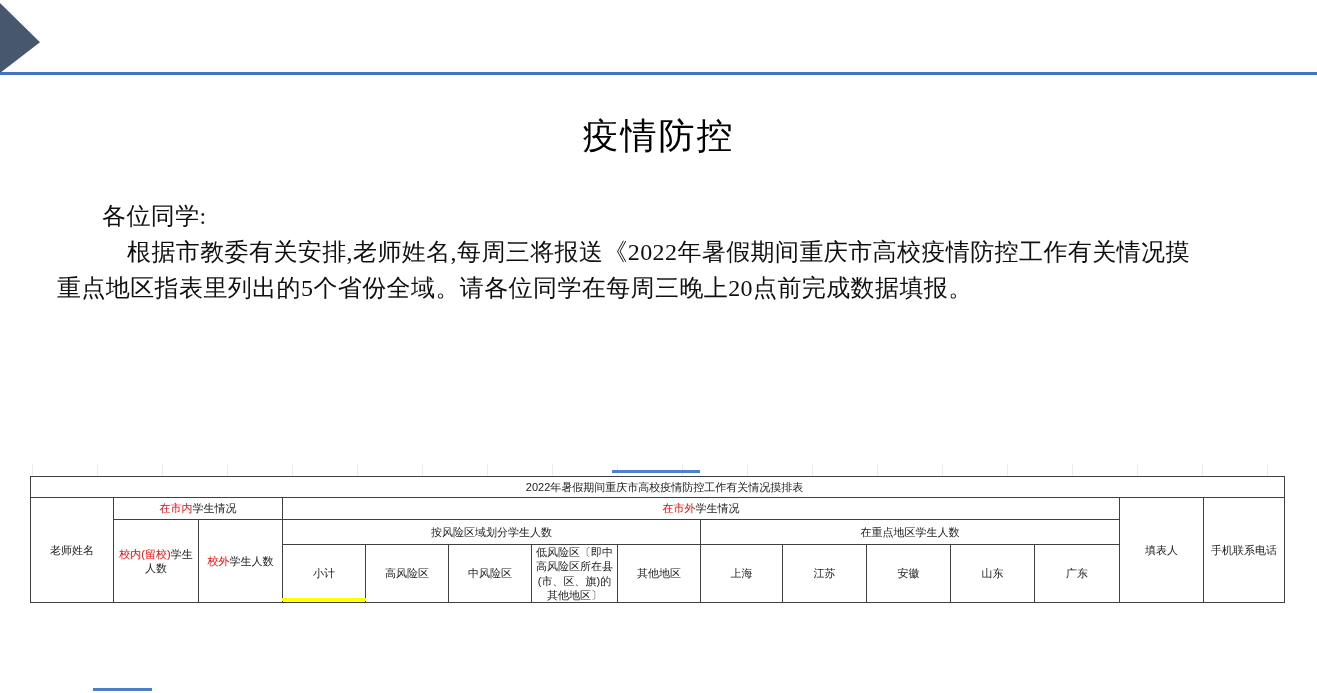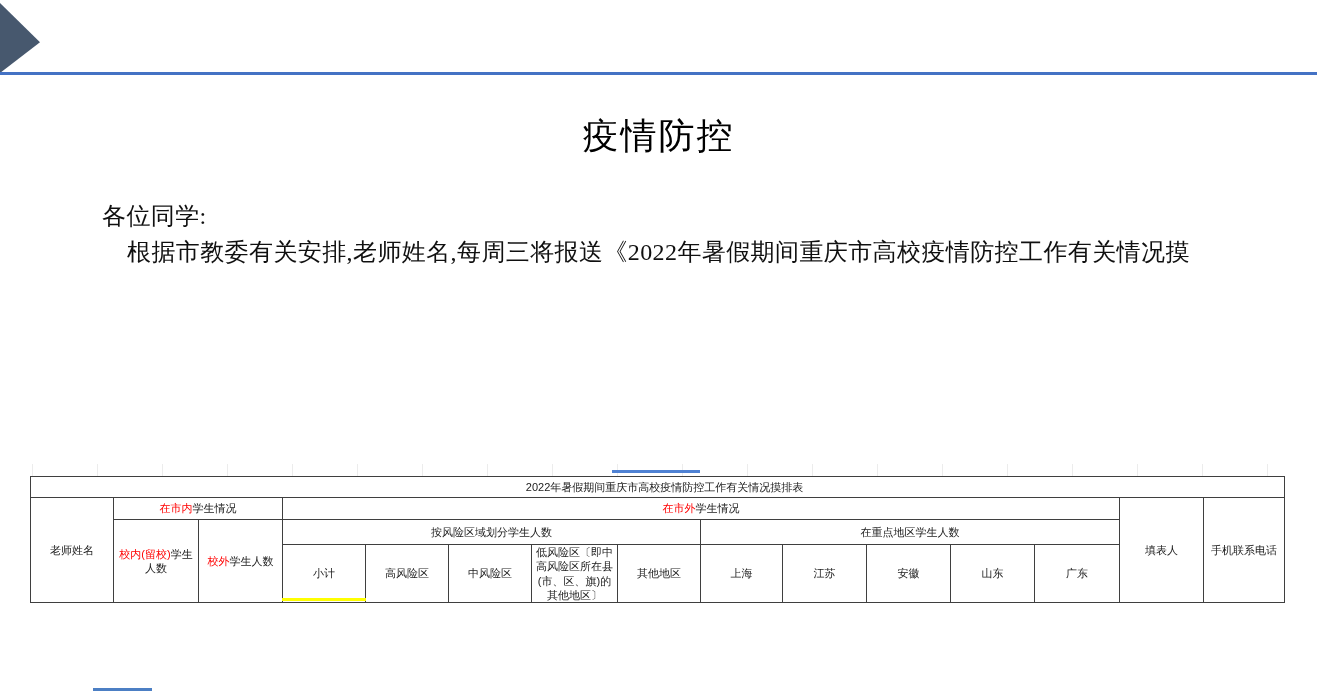--- a/index.html
+++ b/index.html
@@ -79,20 +79,21 @@
 <div class="canvas">
 
   <div class="accent-arrow"></div>
   <div class="top-rule"></div>
 
   <h1 class="slide-title">疫情防控</h1>
 
   <div class="notice">
     <div class="line line-greeting">各位同学:</div>
     <div class="line line-indent">根据市教委有关安排,老师姓名,每周三将报送《2022年暑假期间重庆市高校疫情防控工作有关情况摸</div>
+    <div class="line">重点地区指表里列出的5个省份全域。请各位同学在每周三晚上20点前完成数据填报。</div>
   </div>
 
   <div class="sheet-ticks"></div>
   <div class="cell-indicator"></div>
 
   <table class="survey">
     <colgroup>
       <col style="width:83px">
         <col style="width:85px">
         <col style="width:84px">

